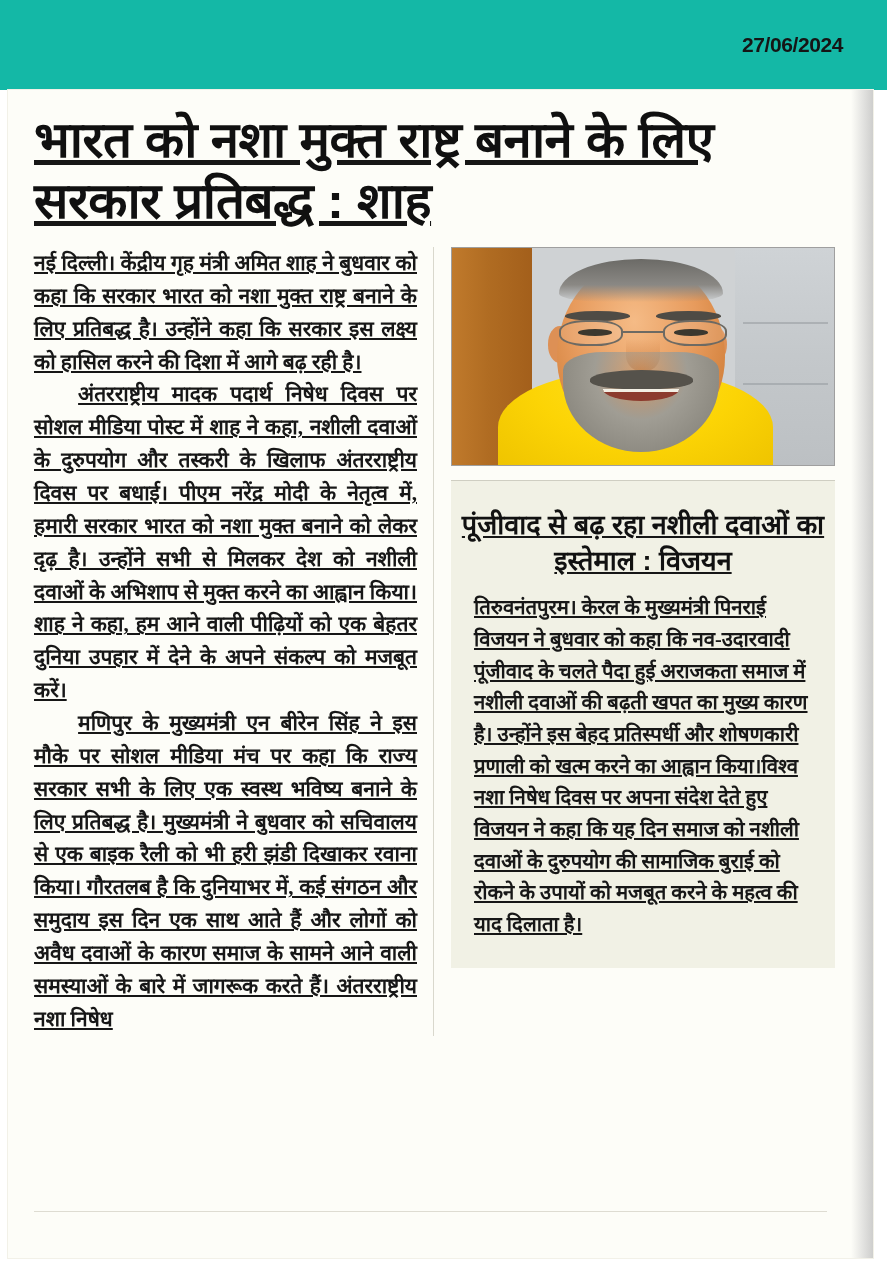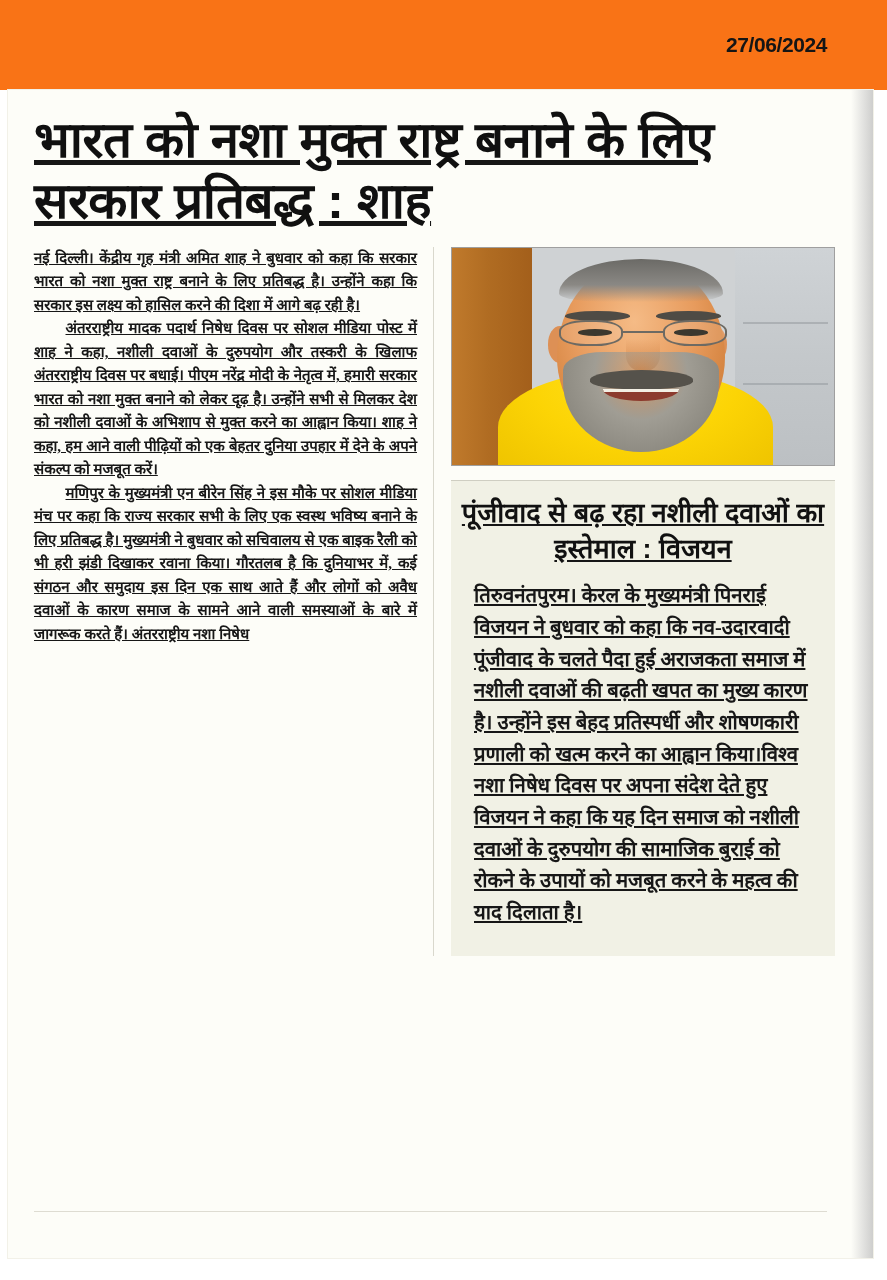--- a/index.html
+++ b/index.html
@@ -13,25 +13,25 @@
     height: 1280px;
     font-family: "Liberation Serif", "DejaVu Serif", serif;
     color: #161616;
     overflow: hidden;
     position: relative;
   }
 
   
   .date-strip {
     height: 90px;
-    background: #f97316;
+    background: #14b8a6;
     display: flex;
     align-items: center;
     justify-content: flex-end;
-    padding-right: 60px;
+    padding-right: 44px;
     box-sizing: border-box;
   }
   .date-text {
     font-family: "Liberation Sans", "DejaVu Sans", sans-serif;
     font-size: 21px;
     font-weight: 600;
     letter-spacing: -0.4px;
     color: #151515;
   }
 
@@ -98,21 +98,21 @@
     border-right: 1px solid #d9d8cd;
   }
   .col-right {
     flex: 1 1 auto;
     padding-left: 17px;
     box-sizing: border-box;
   }
 
   .body-text {
     font-family: "Liberation Serif", "DejaVu Serif", serif;
-    font-size: 15px;
+    font-size: 21px;
     line-height: 1.565;
     text-align: justify;
     text-justify: inter-word;
     color: #171717;
     margin: 0;
     font-weight: 600;
   }
   .body-text + .body-text { text-indent: 2.1em; }
 
   
@@ -293,21 +293,21 @@
     box-sizing: border-box;
     border-top: 1px solid #cfcec2;
   }
   .box-headline {
     font-family: "Liberation Sans", "DejaVu Sans", sans-serif;
     font-weight: 700;
     font-size: 27px;
     line-height: 1.34;
     text-align: center;
     color: #111111;
-    margin: 2px 0 10px 0;
+    margin: 14px 0 10px 0;
   }
   .box-body {
     font-family: "Liberation Serif", "DejaVu Serif", serif;
     font-size: 20.3px;
     line-height: 1.56;
     color: #171717;
     margin: 13px;
     font-weight: 600;
     text-align: left;
   }

